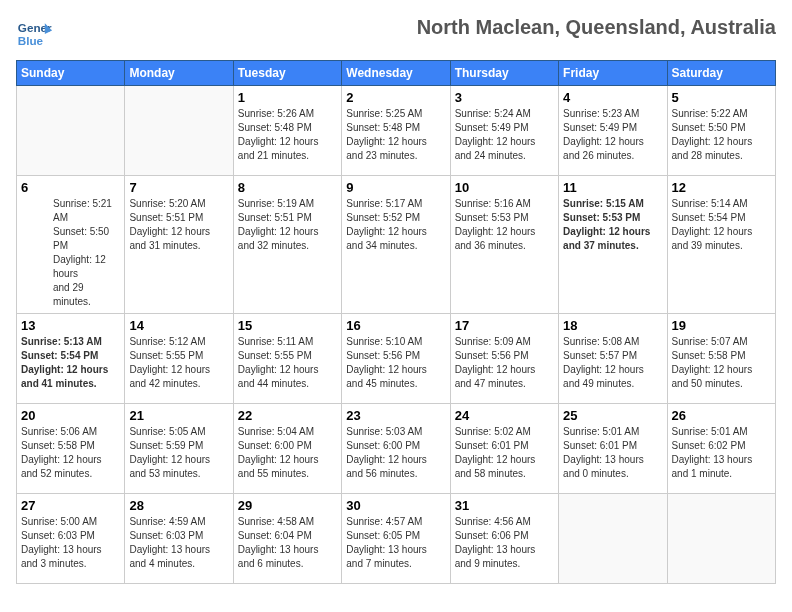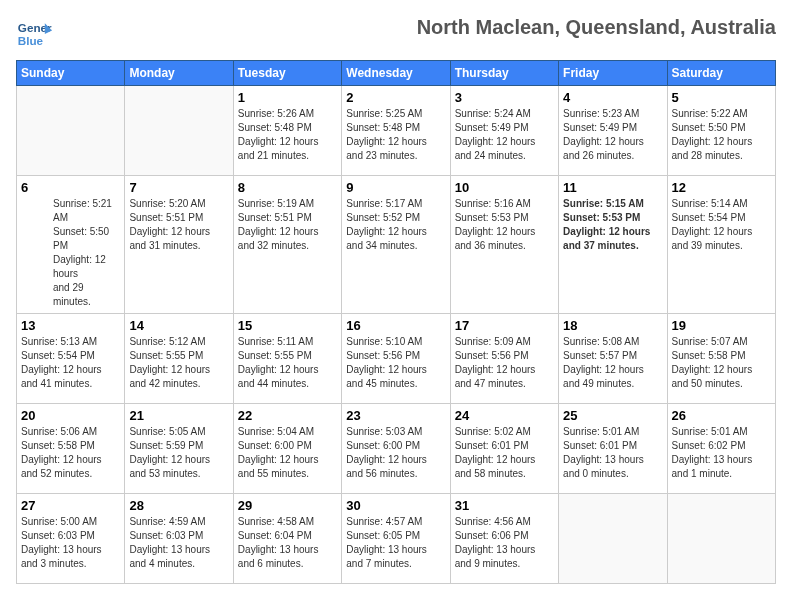--- a/index.html
+++ b/index.html
@@ -189,21 +189,21 @@
           <span class="day-number">12</span>
           <div class="day-info" style="white-space: pre-line;">Sunrise: 5:14 AM
 Sunset: 5:54 PM
 Daylight: 12 hours
 and 39 minutes.</div>
         </td>
       </tr>
       <tr>
         <td>
           <span class="day-number">13</span>
-          <div class="day-info" style="white-space: pre-line;">Sunrise: 5:13 AM
+          <div class="day-info" style="white-space: pre-line; font-weight: bold;">Sunrise: 5:13 AM
 Sunset: 5:54 PM
 Daylight: 12 hours
 and 41 minutes.</div>
         </td>
         <td>
           <span class="day-number">14</span>
           <div class="day-info" style="white-space: pre-line;">Sunrise: 5:12 AM
 Sunset: 5:55 PM
 Daylight: 12 hours
 and 42 minutes.</div>

